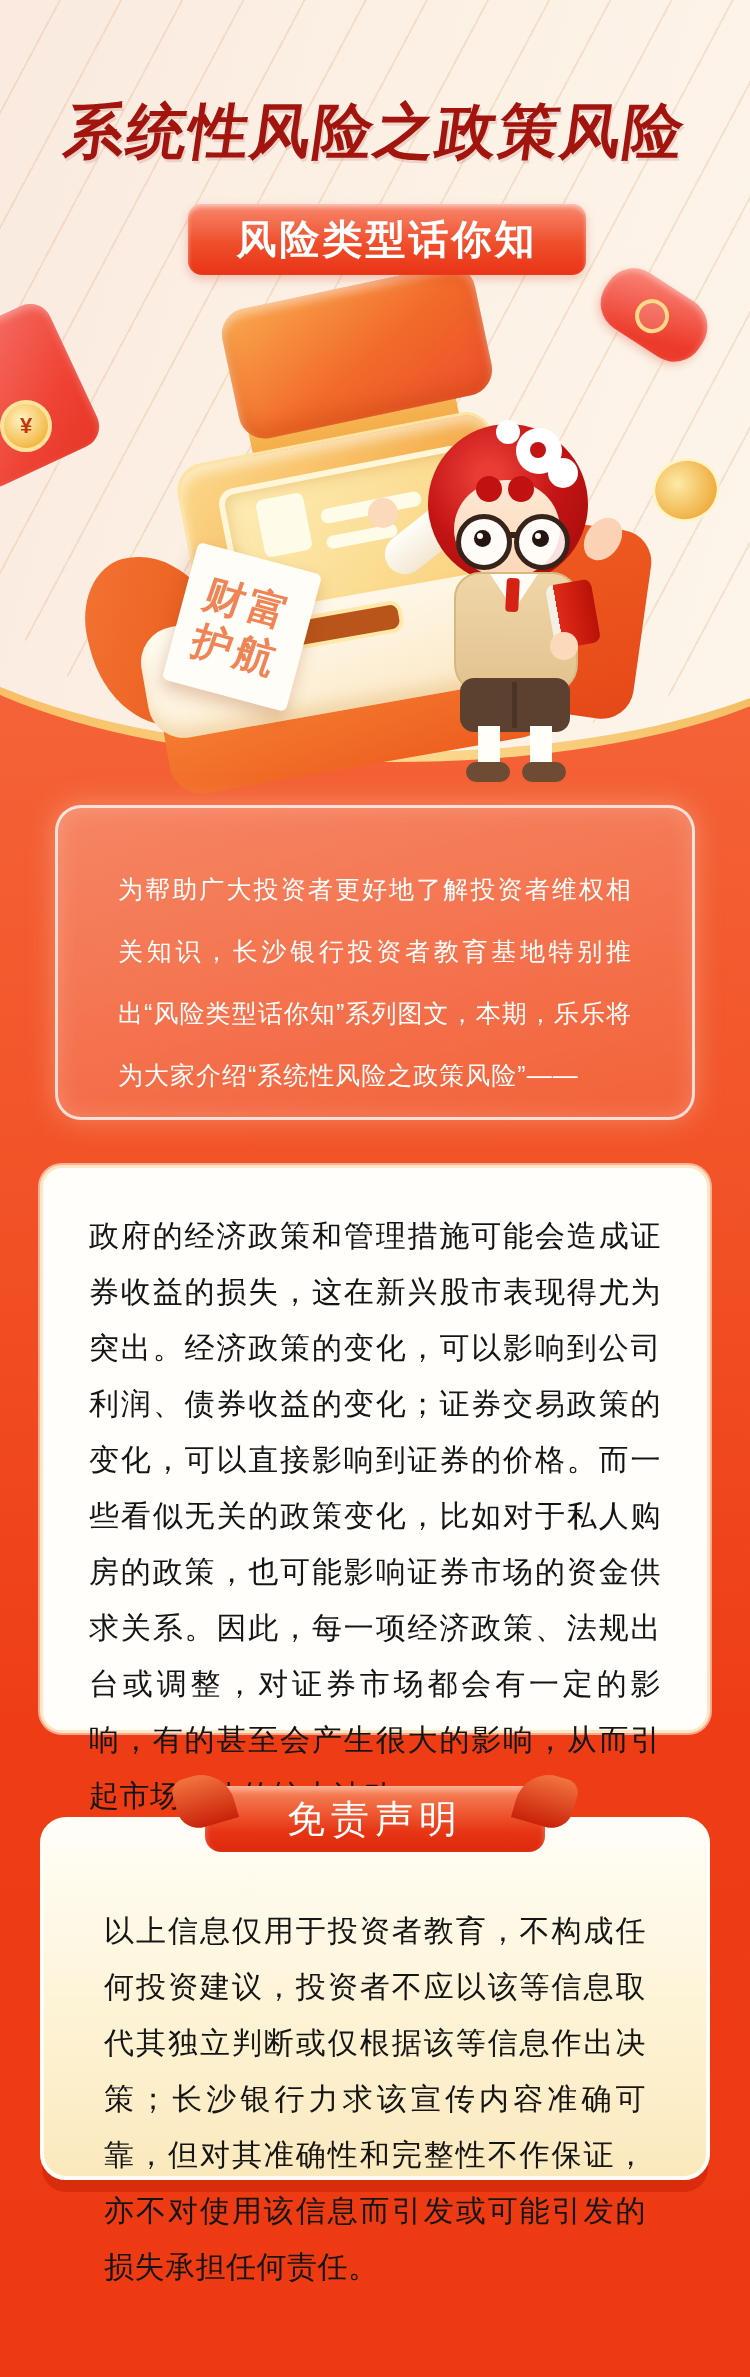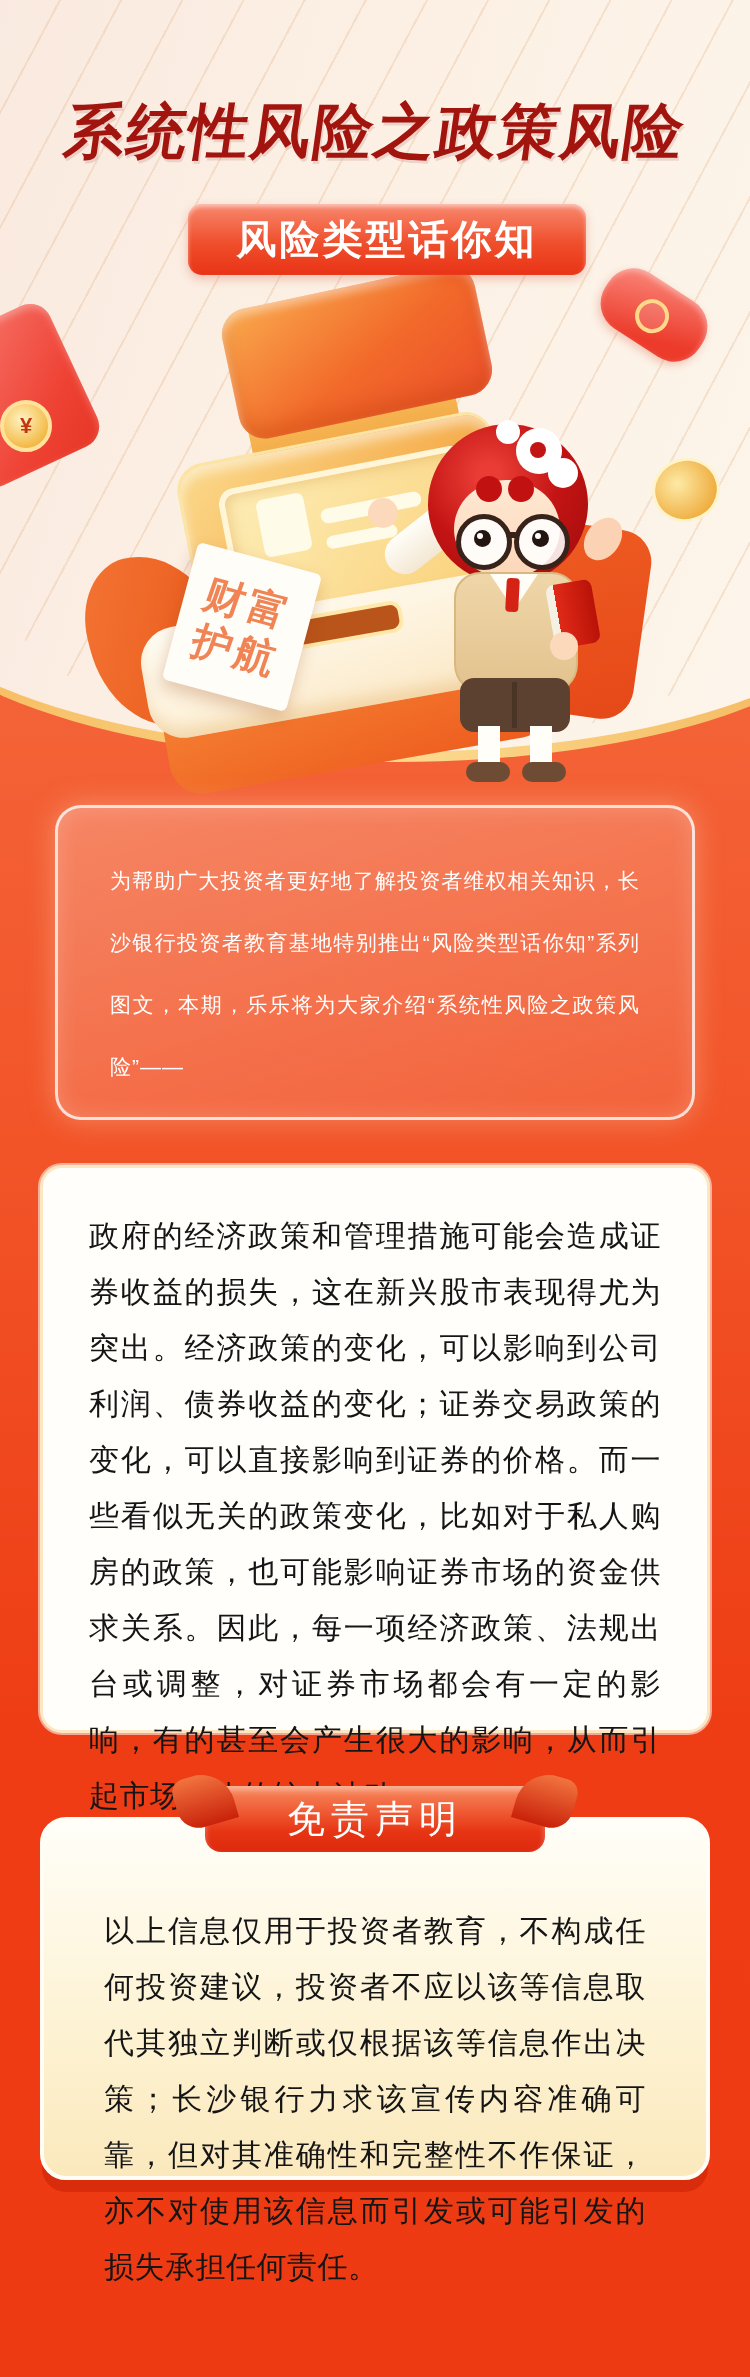--- a/index.html
+++ b/index.html
@@ -125,21 +125,21 @@
   .leg{width:22px;height:40px;background:#fffef8;}
   .leg.l{left:80px;top:302px;} .leg.r{left:132px;top:302px;}
   .shoe{width:44px;height:20px;border-radius:10px;background:#6e4c34;}
   .shoe.l{left:68px;top:338px;} .shoe.r{left:124px;top:338px;}
   
   .intro-card{position:absolute;left:55px;right:55px;top:805px;height:315px;z-index:4;
     border-radius:26px;border:3px solid rgba(255,255,255,.78);
     background:linear-gradient(160deg,rgba(255,255,255,.24),rgba(255,255,255,.08));
     box-shadow:0 0 28px rgba(255,228,205,.35),inset 0 0 22px rgba(255,255,255,.18);
     padding:34px 44px;box-sizing:border-box;}
-  .intro-card p{margin:8px;color:#fff;font-size:21px;line-height:62px;letter-spacing:1px;
+  .intro-card p{margin:16px;color:#fff;font-size:25px;line-height:62px;letter-spacing:1px;
     text-align:justify;}
   .content-card{position:absolute;left:40px;right:40px;top:1165px;height:568px;z-index:4;
     border-radius:22px;background:#fffefb;border:3px solid #fde7c0;
     box-shadow:0 0 0 2px rgba(255,255,255,.55);
     padding:40px 46px;box-sizing:border-box;}
   .content-card p{margin:0;color:#151515;font-size:30px;line-height:56px;letter-spacing:.5px;
     text-align:justify;}
   
   .disc-card{position:absolute;left:40px;right:40px;top:1817px;height:363px;z-index:4;
     border-radius:26px;border:4px solid #fffdf6;

